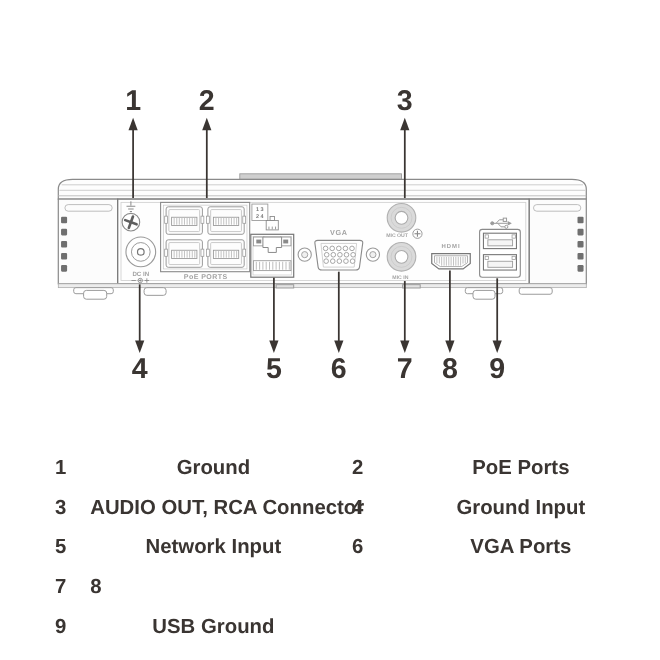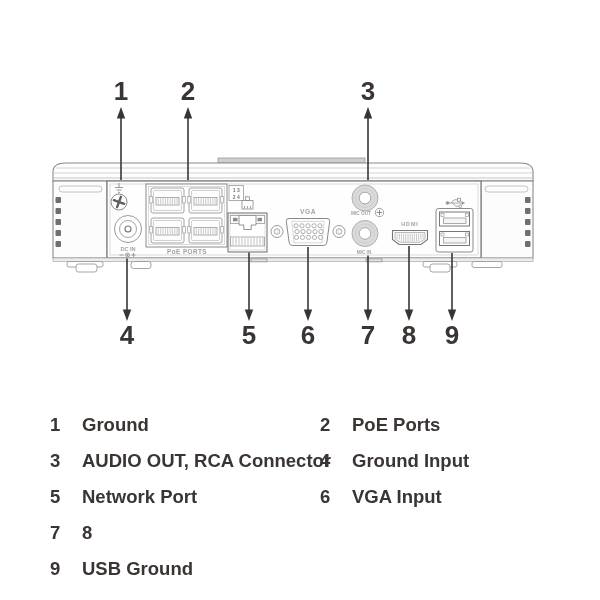--- a/index.html
+++ b/index.html
@@ -6,21 +6,21 @@
   .stage{position:relative;width:600px;height:600px;background:#ffffff;overflow:hidden;
          font-family:"Liberation Sans",sans-serif;}
   svg{position:absolute;left:0;top:0;display:block;}
   svg text{font-family:"Liberation Sans",sans-serif;}
   .callout-num{font-size:26px;font-weight:bold;fill:#3a3532;}
   .port-label{font-weight:bold;fill:#a3a3a3;}
   .legend{position:absolute;left:50px;top:407px;width:545px;color:#3a3532;
           font-size:18.5px;font-weight:600;line-height:36px;}
   .lrow{display:grid;grid-template-columns:18px 224px 18px auto;column-gap:14px;height:36px;align-items:center;}
   .lnum{white-space:nowrap;}
-  .llabel{white-space:nowrap;}
+  .llabel{white-space:nowrap;text-align:center;}
 </style>
 </head>
 <body>
 
 <div class="stage">
 
 <svg width="600" height="400" viewBox="0 0 600 400">
   <defs>
     <g id="rj45jack">
       <rect x="0" y="0" width="33" height="25" rx="2" fill="#fdfdfd" stroke="#9a9a9a" stroke-width="0.9"></rect>
@@ -309,23 +309,23 @@
     <span class="llabel">PoE Ports</span>
   </div>
   <div class="lrow">
     <span class="lnum">3</span>
     <span class="llabel">AUDIO OUT, RCA Connector</span>
     <span class="lnum">4</span>
     <span class="llabel">Ground Input</span>
   </div>
   <div class="lrow">
     <span class="lnum">5</span>
-    <span class="llabel">Network Port</span>
+    <span class="llabel">Network Input</span>
     <span class="lnum">6</span>
-    <span class="llabel">VGA Input</span>
+    <span class="llabel">VGA Ports</span>
   </div>
   <div class="lrow">
     <span class="lnum">7</span>
     <span class="lnum">8</span>
   </div>
   <div class="lrow">
     <span class="lnum">9</span>
     <span class="llabel">USB Ground</span>
     <span class="lnum"></span>
     <span class="llabel"></span>

